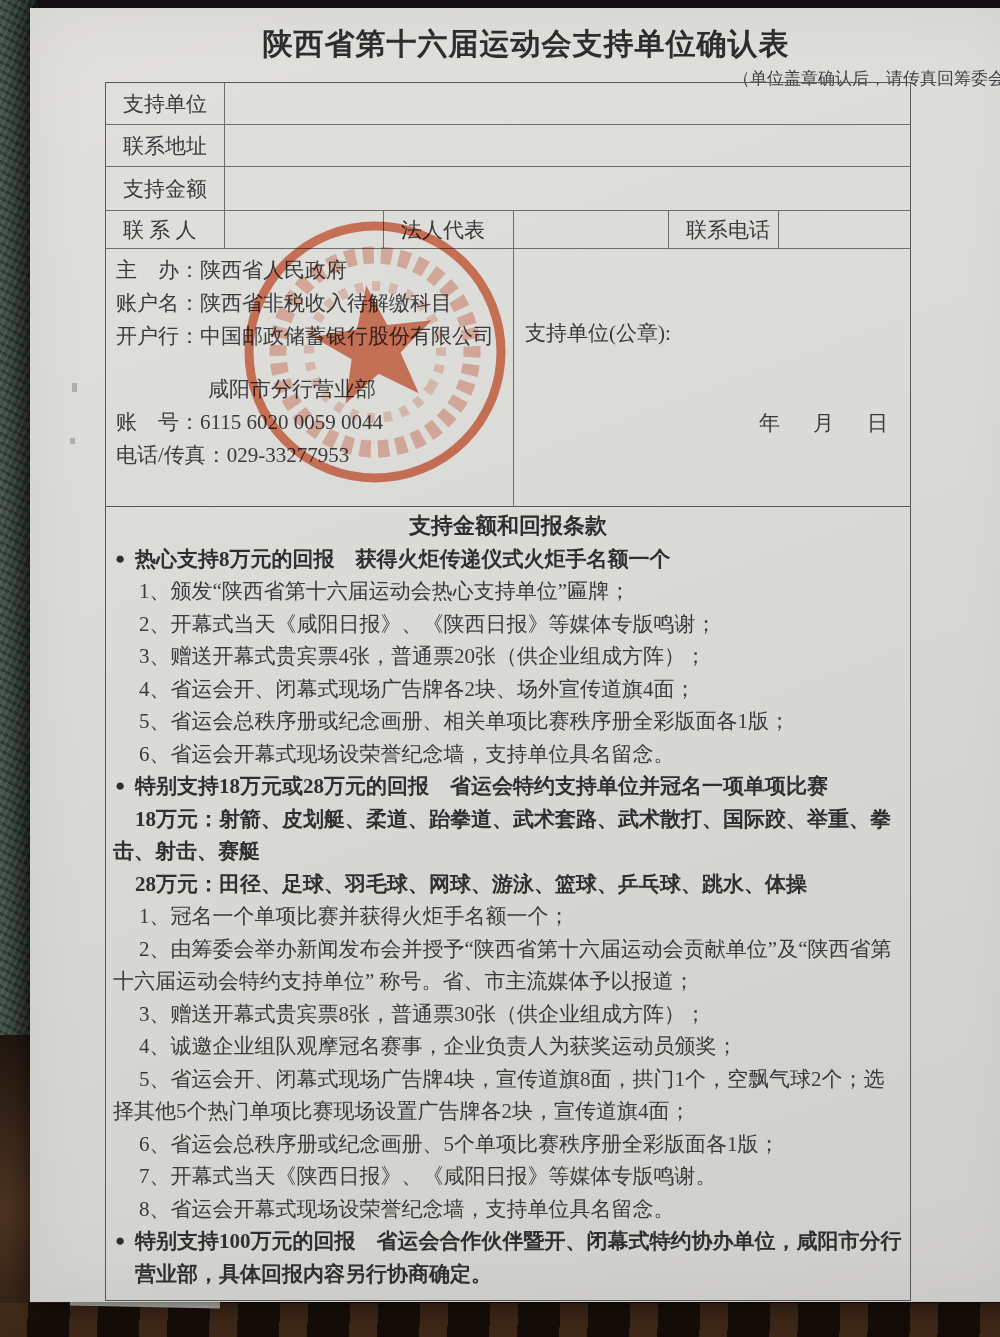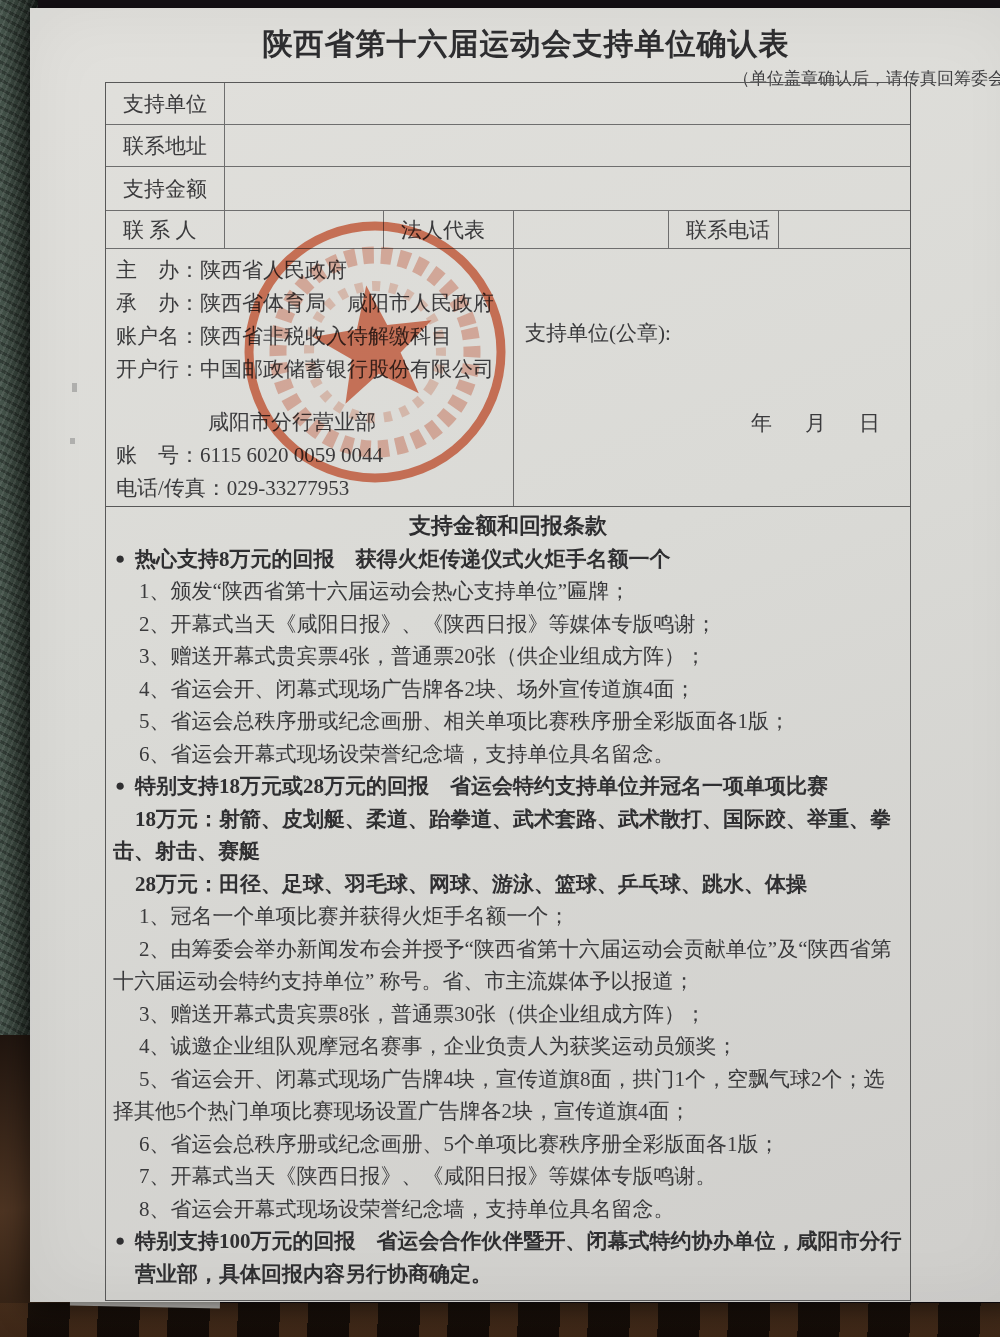--- a/index.html
+++ b/index.html
@@ -57,21 +57,21 @@
   .r1{height:41px}.r2{height:42px}.r3{height:38px}.r4{height:44px}.r5{height:258px}
   .w119{width:119px}.w159{width:159px}.w130{width:130px}.w155{width:155px}.w110{width:110px}
   .fill{flex:1}
   
   .org-left{width:408px;border-right:1px solid #6e6e6e;box-sizing:border-box;
     padding:5px 0 0 10px;font-size:21px;line-height:33px;}
   .org-left p{margin:0;white-space:nowrap;}
   .org-left p.cont{padding-left:92px;margin-top:20px;}
   .org-right{flex:1;position:relative;font-size:21px;}
   .seal-label{position:absolute;left:11px;top:70px;}
-  .date-line{position:absolute;right:24px;top:160px;letter-spacing:6px;}
+  .date-line{position:absolute;right:16px;top:160px;letter-spacing:6px;}
   
   .terms{
     position:absolute;left:75px;top:497px;width:806px;
     border:1.5px solid #585858;border-top:none;box-sizing:border-box;
     padding:5px 7px 10px 7px;font-size:21px;line-height:32.5px;color:#3a3a3c;
   }
   .terms-title{text-align:center;font-weight:bold;font-size:22px;color:#2d2d2f;}
   .terms p{margin:0;}
   .terms p.bullet{font-weight:bold;color:#2f2f31;padding-left:22px;position:relative;}
   .terms p.bullet::before{content:"●";position:absolute;left:2px;top:0;font-size:17px;}
@@ -115,21 +115,20 @@
       <div class="td lab w119 vline">联 系 人</div>
       <div class="td w159 vline"></div>
       <div class="td lab w130 vline">法人代表</div>
       <div class="td w155 vline"></div>
       <div class="td lab w110 vline">联系电话</div>
       <div class="td fill"></div>
     </div>
     <div class="tr r5">
       <div class="org-left">
         <p><span>主　办：</span><span>陕西省人民政府</span></p>
-        <p><span>承　办：</span><span>陕西省体育局　咸阳市人民政府</span></p>
         <p><span>账户名：</span><span>陕西省非税收入待解缴科目</span></p>
         <p><span>开户行：</span><span>中国邮政储蓄银行股份有限公司</span></p>
         <p class="cont"><span></span><span>咸阳市分行营业部</span></p>
         <p><span>账　号：</span><span>6115 6020 0059 0044</span></p>
         <p><span>电话/传真：</span><span>029-33277953</span></p>
       </div>
       <div class="org-right">
         <div class="seal-label">支持单位(公章):</div>
         <div class="date-line">年　月　日</div>
       </div>

